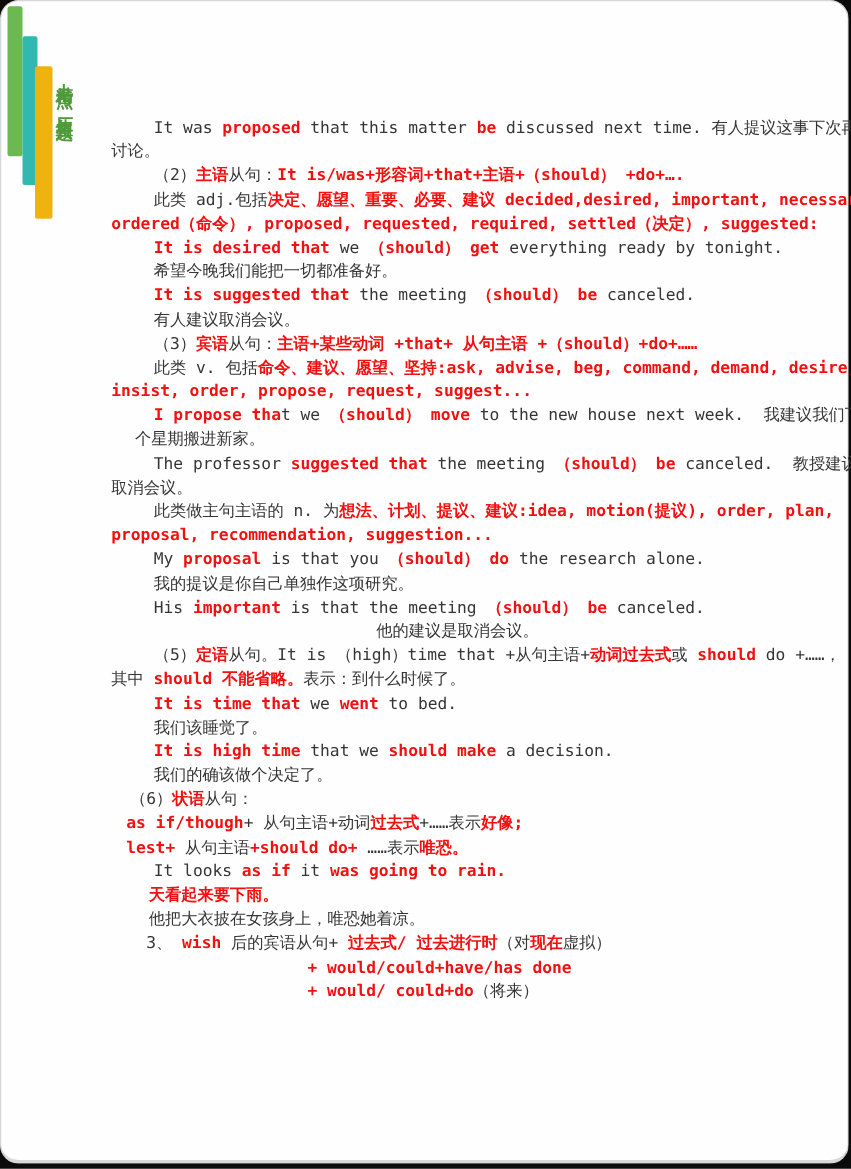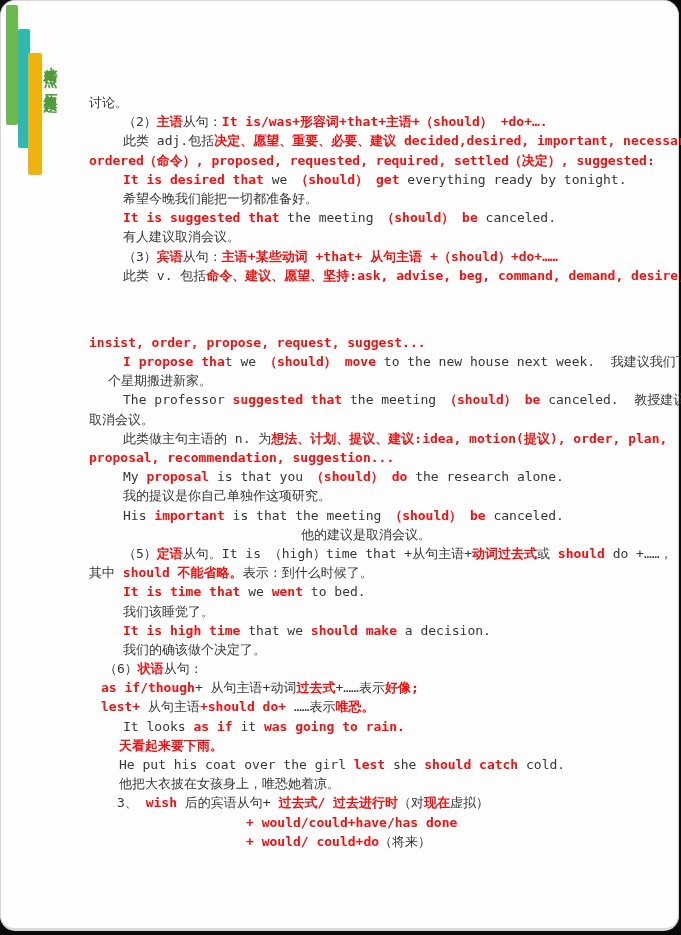--- a/index.html
+++ b/index.html
@@ -45,31 +45,32 @@
 </style>
 </head>
 <body>
 
 <div class="paper">
   <div class="deco-bar bar-green" style="background: rgb(108, 185, 82);"></div>
   <div class="deco-bar bar-teal" style="background: rgb(49, 184, 176);"></div>
   <div class="deco-bar bar-yellow" style="background: rgb(239, 179, 16);"></div>
   <div class="side-label">精考点+历年真题</div>
   <div class="content">
+      <div class="line" style="padding-left: 34px;"><span class="tx">It was </span><span class="hl">proposed</span><span class="tx"> that this matter </span><span class="hl">be</span><span class="tx"> discussed next time. 有人提议这事下次再</span></div>
       <div class="line" style="padding-left: 0px;"><span class="tx">讨论。</span></div>
       <div class="line" style="padding-left: 34px;"><span class="tx">（2）</span><span class="hl">主语</span><span class="tx">从句：</span><span class="hl">It is/was+形容词+that+主语+（should） +do+….</span></div>
       <div class="line" style="padding-left: 34px;"><span class="tx">此类 adj.包括</span><span class="hl">决定、愿望、重要、必要、建议 decided,desired, important, necessary,</span></div>
       <div class="line" style="padding-left: 0px;"><span class="hl">ordered（命令）, proposed, requested, required, settled（决定）, suggested:</span></div>
       <div class="line" style="padding-left: 34px;"><span class="hl">It is desired that</span><span class="tx"> we </span><span class="hl">（should） get</span><span class="tx"> everything ready by tonight.</span></div>
       <div class="line" style="padding-left: 34px;"><span class="tx">希望今晚我们能把一切都准备好。</span></div>
       <div class="line" style="padding-left: 34px;"><span class="hl">It is suggested that</span><span class="tx"> the meeting </span><span class="hl">（should） be</span><span class="tx"> canceled.</span></div>
       <div class="line" style="padding-left: 34px;"><span class="tx">有人建议取消会议。</span></div>
       <div class="line" style="padding-left: 34px;"><span class="tx">（3）</span><span class="hl">宾语</span><span class="tx">从句：</span><span class="hl">主语+某些动词 +that+ 从句主语 +（should）+do+……</span></div>
       <div class="line" style="padding-left: 34px;"><span class="tx">此类 v. 包括</span><span class="hl">命令、建议、愿望、坚持:ask, advise, beg, command, demand, desire,</span></div>
-      <div class="line" style="padding-left: 0px; margin-top: 48px;"><span class="hl">insist, order, propose, request, suggest...</span></div>
+      <div class="line" style="padding-left: 0px;"><span class="hl">insist, order, propose, request, suggest...</span></div>
       <div class="line" style="padding-left: 34px;"><span class="hl">I propose tha</span><span class="tx">t we </span><span class="hl">（should） move</span><span class="tx"> to the new house next week.  我建议我们下</span></div>
       <div class="line" style="padding-left: 0px; margin-left: 19px;"><span class="tx">个星期搬进新家。</span></div>
       <div class="line" style="padding-left: 34px;"><span class="tx">The professor </span><span class="hl">suggested that</span><span class="tx"> the meeting </span><span class="hl">（should） be</span><span class="tx"> canceled.  教授建议</span></div>
       <div class="line" style="padding-left: 0px;"><span class="tx">取消会议。</span></div>
       <div class="line" style="padding-left: 34px;"><span class="tx">此类做主句主语的 n. 为</span><span class="hl">想法、计划、提议、建议:idea, motion(提议), order, plan,</span></div>
       <div class="line" style="padding-left: 0px;"><span class="hl">proposal, recommendation, suggestion...</span></div>
       <div class="line" style="padding-left: 34px;"><span class="tx">My </span><span class="hl">proposal</span><span class="tx"> is that you </span><span class="hl">（should） do</span><span class="tx"> the research alone.</span></div>
       <div class="line" style="padding-left: 34px;"><span class="tx">我的提议是你自己单独作这项研究。</span></div>
       <div class="line" style="padding-left: 34px;"><span class="tx">His </span><span class="hl">important</span><span class="tx"> is that the meeting </span><span class="hl">（should） be</span><span class="tx"> canceled.</span></div>
       <div class="line" style="padding-left: 34px; text-align: center;"><span class="tx">他的建议是取消会议。</span></div>
@@ -77,21 +78,20 @@
       <div class="line" style="padding-left: 0px;"><span class="tx">其中 </span><span class="hl">should 不能省略。</span><span class="tx">表示：到什么时候了。</span></div>
       <div class="line" style="padding-left: 34px;"><span class="hl">It is time that</span><span class="tx"> we </span><span class="hl">went</span><span class="tx"> to bed.</span></div>
       <div class="line" style="padding-left: 34px;"><span class="tx">我们该睡觉了。</span></div>
       <div class="line" style="padding-left: 34px;"><span class="hl">It is high time</span><span class="tx"> that we </span><span class="hl">should make</span><span class="tx"> a decision.</span></div>
       <div class="line" style="padding-left: 34px;"><span class="tx">我们的确该做个决定了。</span></div>
       <div class="line" style="padding-left: 15px;"><span class="tx">（6）</span><span class="hl">状语</span><span class="tx">从句：</span></div>
       <div class="line" style="padding-left: 12px;"><span class="hl">as if/though</span><span class="tx">+ 从句主语+动词</span><span class="hl">过去式</span><span class="tx">+……表示</span><span class="hl">好像;</span></div>
       <div class="line" style="padding-left: 12px;"><span class="hl">lest+</span><span class="tx"> 从句主语</span><span class="hl">+should do+</span><span class="tx"> ……表示</span><span class="hl">唯恐。</span></div>
       <div class="line" style="padding-left: 34px;"><span class="tx">It looks </span><span class="hl">as if</span><span class="tx"> it </span><span class="hl">was going to rain.</span></div>
       <div class="line" style="padding-left: 30px;"><span class="hl">天看起来要下雨。</span></div>
-      <div class="line" style="padding-left: 30px;"><span class="tx">He put his coat over the girl </span><span class="hl">lest</span><span class="tx"> she </span><span class="hl">should catch</span><span class="tx"> cold.</span></div>
       <div class="line" style="padding-left: 30px;"><span class="tx">他把大衣披在女孩身上，唯恐她着凉。</span></div>
       <div class="line" style="padding-left: 28px;"><span class="tx">3、 </span><span class="hl">wish</span><span class="tx"> 后的宾语从句+ </span><span class="hl">过去式/ 过去进行时</span><span class="tx">（对</span><span class="hl">现在</span><span class="tx">虚拟）</span></div>
       <div class="line" style="padding-left: 157px;"><span class="hl">+ would/could+have/has done</span></div>
       <div class="line" style="padding-left: 157px;"><span class="hl">+ would/ could+do</span><span class="tx">（将来）</span></div>
     </div>
   <div class="page-badge">
     <span class="badge-num">19</span>
   </div>
 </div>
 

